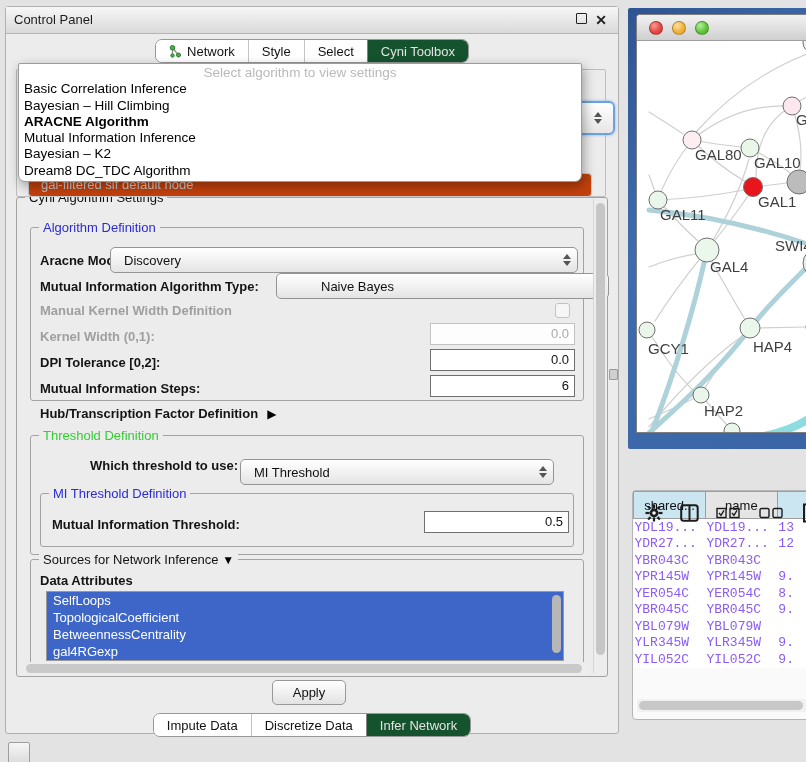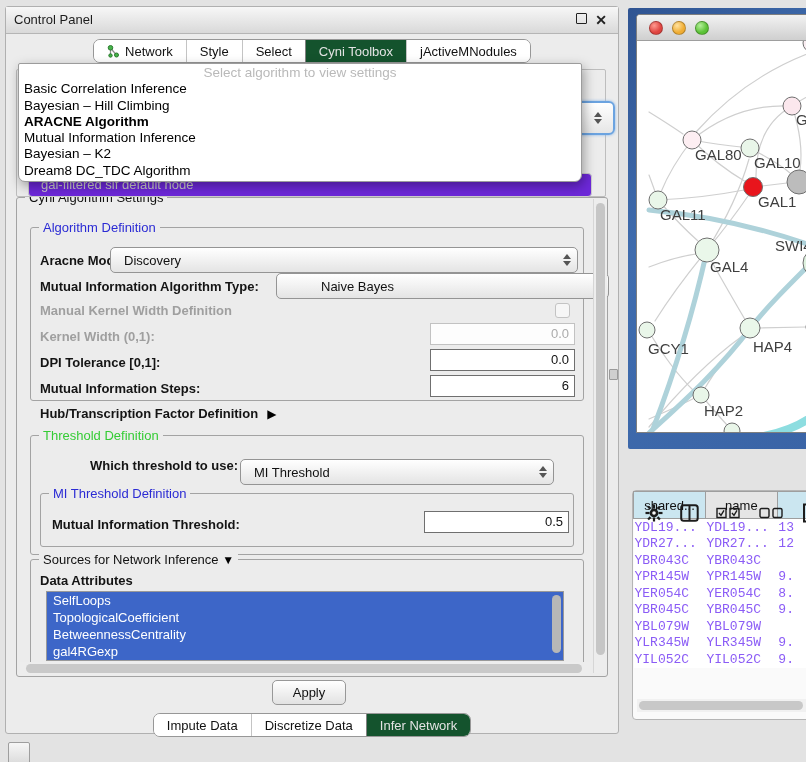--- a/index.html
+++ b/index.html
@@ -65,21 +65,21 @@
   .popup-item.prompt{text-align:center;color:#b9b9b9;padding-left:0;}
   .popup-item.selected{font-weight:bold;}
 
   
   #bg-groupbox{left:10px;top:62px;width:588px;height:126px;border:1px solid #bdbdbd;
     border-radius:2px;z-index:1;}
   #bg-focus-combo{left:560px;top:94px;width:40px;height:30px;border:2px solid #6ba3e0;
     border-radius:6px;background:linear-gradient(#fff,#e6e6e6);box-shadow:0 0 3px #7db0e8;
     z-index:2;display:flex;align-items:center;justify-content:flex-end;padding-right:5px;}
   #bg-faint-combo{left:22px;top:166px;width:550px;height:22px;border:1px solid #cccccc;
-    border-radius:4px;background:#6d28d9;color:#c9c9c9;font-size:13px;line-height:22px;
+    border-radius:4px;background:#c2410c;color:#c9c9c9;font-size:13px;line-height:22px;
     padding-left:12px;z-index:1;white-space:nowrap;}
 
   
   .vscroll{position:absolute;background:#ededed;border-left:1px solid #d6d6d6;}
   .vthumb{position:absolute;background:#c6c6c6;border-radius:5px;}
   .hscroll{position:absolute;background:#ededed;}
   .hthumb{position:absolute;background:#c9c9c9;border-radius:5px;}
 
   
   #attr-list{left:40px;top:584px;width:516px;height:68px;background:#fff;
@@ -161,23 +161,20 @@
           </span>
           <span class="tab">
             <span>Style</span>
           </span>
           <span class="tab">
             <span>Select</span>
           </span>
           <span class="tab selected">
             <span>Cyni Toolbox</span>
           </span>
-          <span class="tab">
-            <span>jActiveMNodules</span>
-          </span>
         </span>
     </div>
 
     <div id="bg-groupbox" class="abs"></div>
     <div id="bg-focus-combo" class="abs">
       <span class="combo-step">
         <span class="tri-up"></span>
           <span class="tri-down"></span>
       </span>
     </div>
@@ -215,21 +212,21 @@
       <span class="combo-text">Naive Bayes</span>
       <span class="combo-step">
         <span class="tri-up"></span>
           <span class="tri-down"></span>
         </span>
     </div>
     <span class="lbl disabled" style="left:34px;top:296px;">Manual Kernel Width Definition</span>
     <span class="checkbox abs" style="left:549px;top:296px;"></span>
     <span class="lbl disabled" style="left:34px;top:322px;">Kernel Width (0,1):</span>
     <span class="field disabled" style="left:424px;top:316px;width:138px;">0.0</span>
-    <span class="lbl" style="left:34px;top:348px;">DPI Tolerance [0,1]:</span>
+    <span class="lbl" style="left:34px;top:348px;">DPI Tolerance [0,2]:</span>
     <span class="field" style="left:424px;top:342px;width:138px;">0.0</span>
     <span class="lbl" style="left:34px;top:374px;">Mutual Information Steps:</span>
     <span class="field" style="left:424px;top:368px;width:138px;">6</span>
 
     <div id="hub-row" class="abs">
       <span class="lbl" style="position:static;">Hub/Transcription Factor Definition</span>
       <span id="hub-arrow">▶</span>
     </div>
 
     <div class="group" style="left:24px;top:428px;width:552px;height:118px;">

